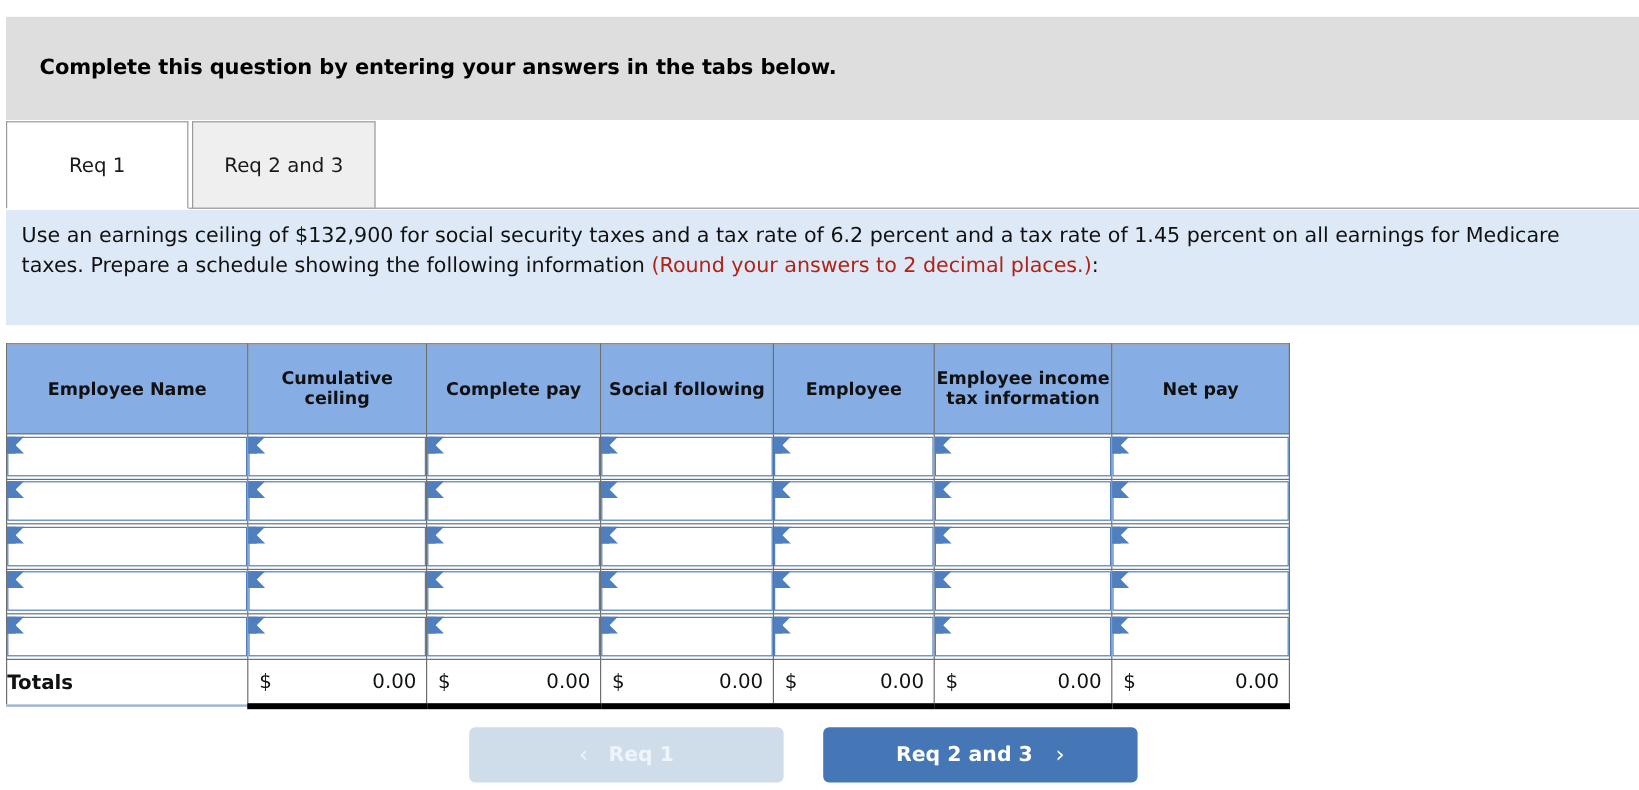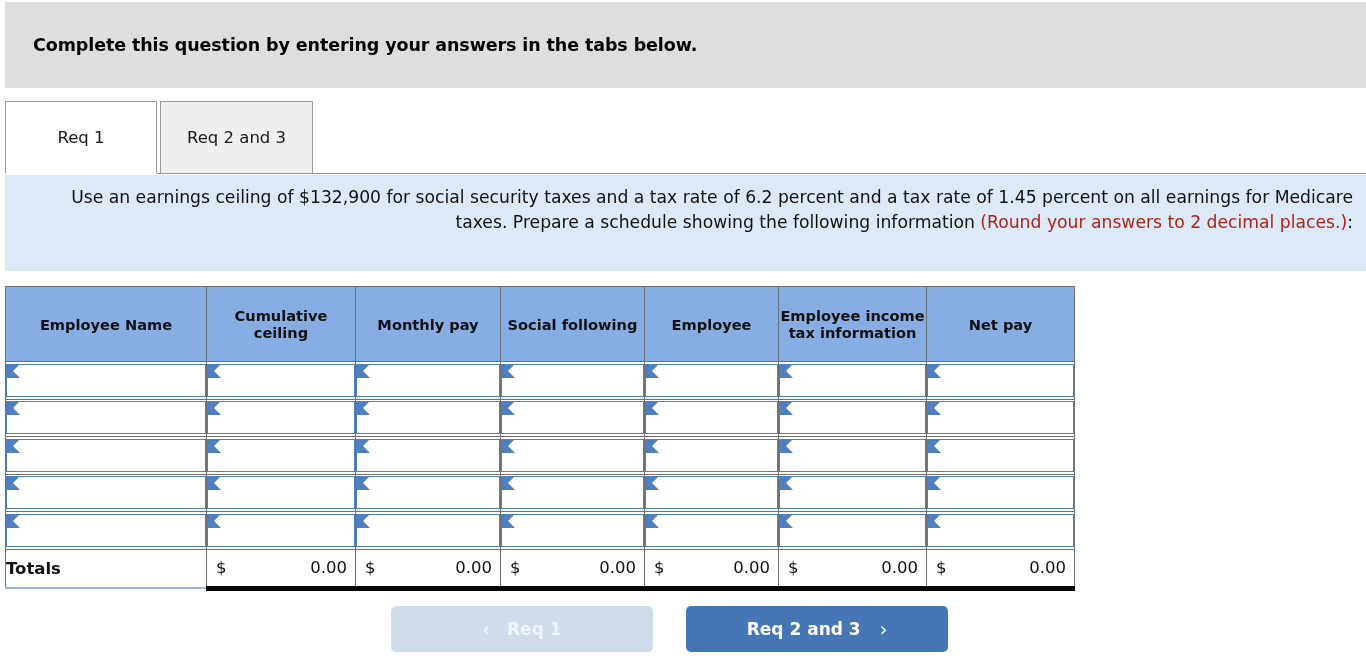--- a/index.html
+++ b/index.html
@@ -7,21 +7,21 @@
     margin: 0; padding: 0;
     width: 1366px; height: 658px;
     background: #ffffff;
     font-family: "DejaVu Sans", "Liberation Sans", sans-serif;
     overflow: hidden;
   }
 
   
   #banner {
     position: absolute;
-    left: 5px; top: 2px;
+    left: 5px; top: 14px;
     width: 1361px; height: 86px;
     background: #dedede;
     display: flex;
     align-items: center;
   }
   #banner-text {
     margin-left: 28px;
     font-size: 17.5px;
     font-weight: bold;
     color: #000;
@@ -71,21 +71,20 @@
     position: absolute;
     left: 5px; top: 175px;
     width: 1361px; height: 96px;
     background: #dee9f7;
     padding: 10px 13px 0 13px;
   }
   #instruction-text {
     font-size: 17.2px;
     line-height: 24.5px;
     color: #111;
-    text-align: right;
   }
   .hl-red { color: #b02418; }
 
   
   #schedule {
     position: absolute;
     left: 5px; top: 286px;
     width: 1069px;
     border-collapse: collapse;
     border: 1px solid #6f6f6f;
@@ -221,21 +220,21 @@
       <col style="width:145px">
     <col style="width:144px">
       <col style="width:134px">
       <col style="width:148px">
       <col style="width:148px">
   </colgroup>
   <thead>
     <tr>
       <th class="colhead">Employee Name</th>
       <th class="colhead">Cumulative ceiling</th>
-      <th class="colhead">Monthly pay</th>
+      <th class="colhead">Complete pay</th>
       <th class="colhead">Social following</th>
       <th class="colhead">Employee</th>
       <th class="colhead">Employee income tax information</th>
       <th class="colhead">Net pay</th>
     </tr>
   </thead>
   <tbody id="schedule-body">
       <tr>
         <td class="inputcell">
           <div class="inputwrap"><span class="tri"></span><span></span></div>

